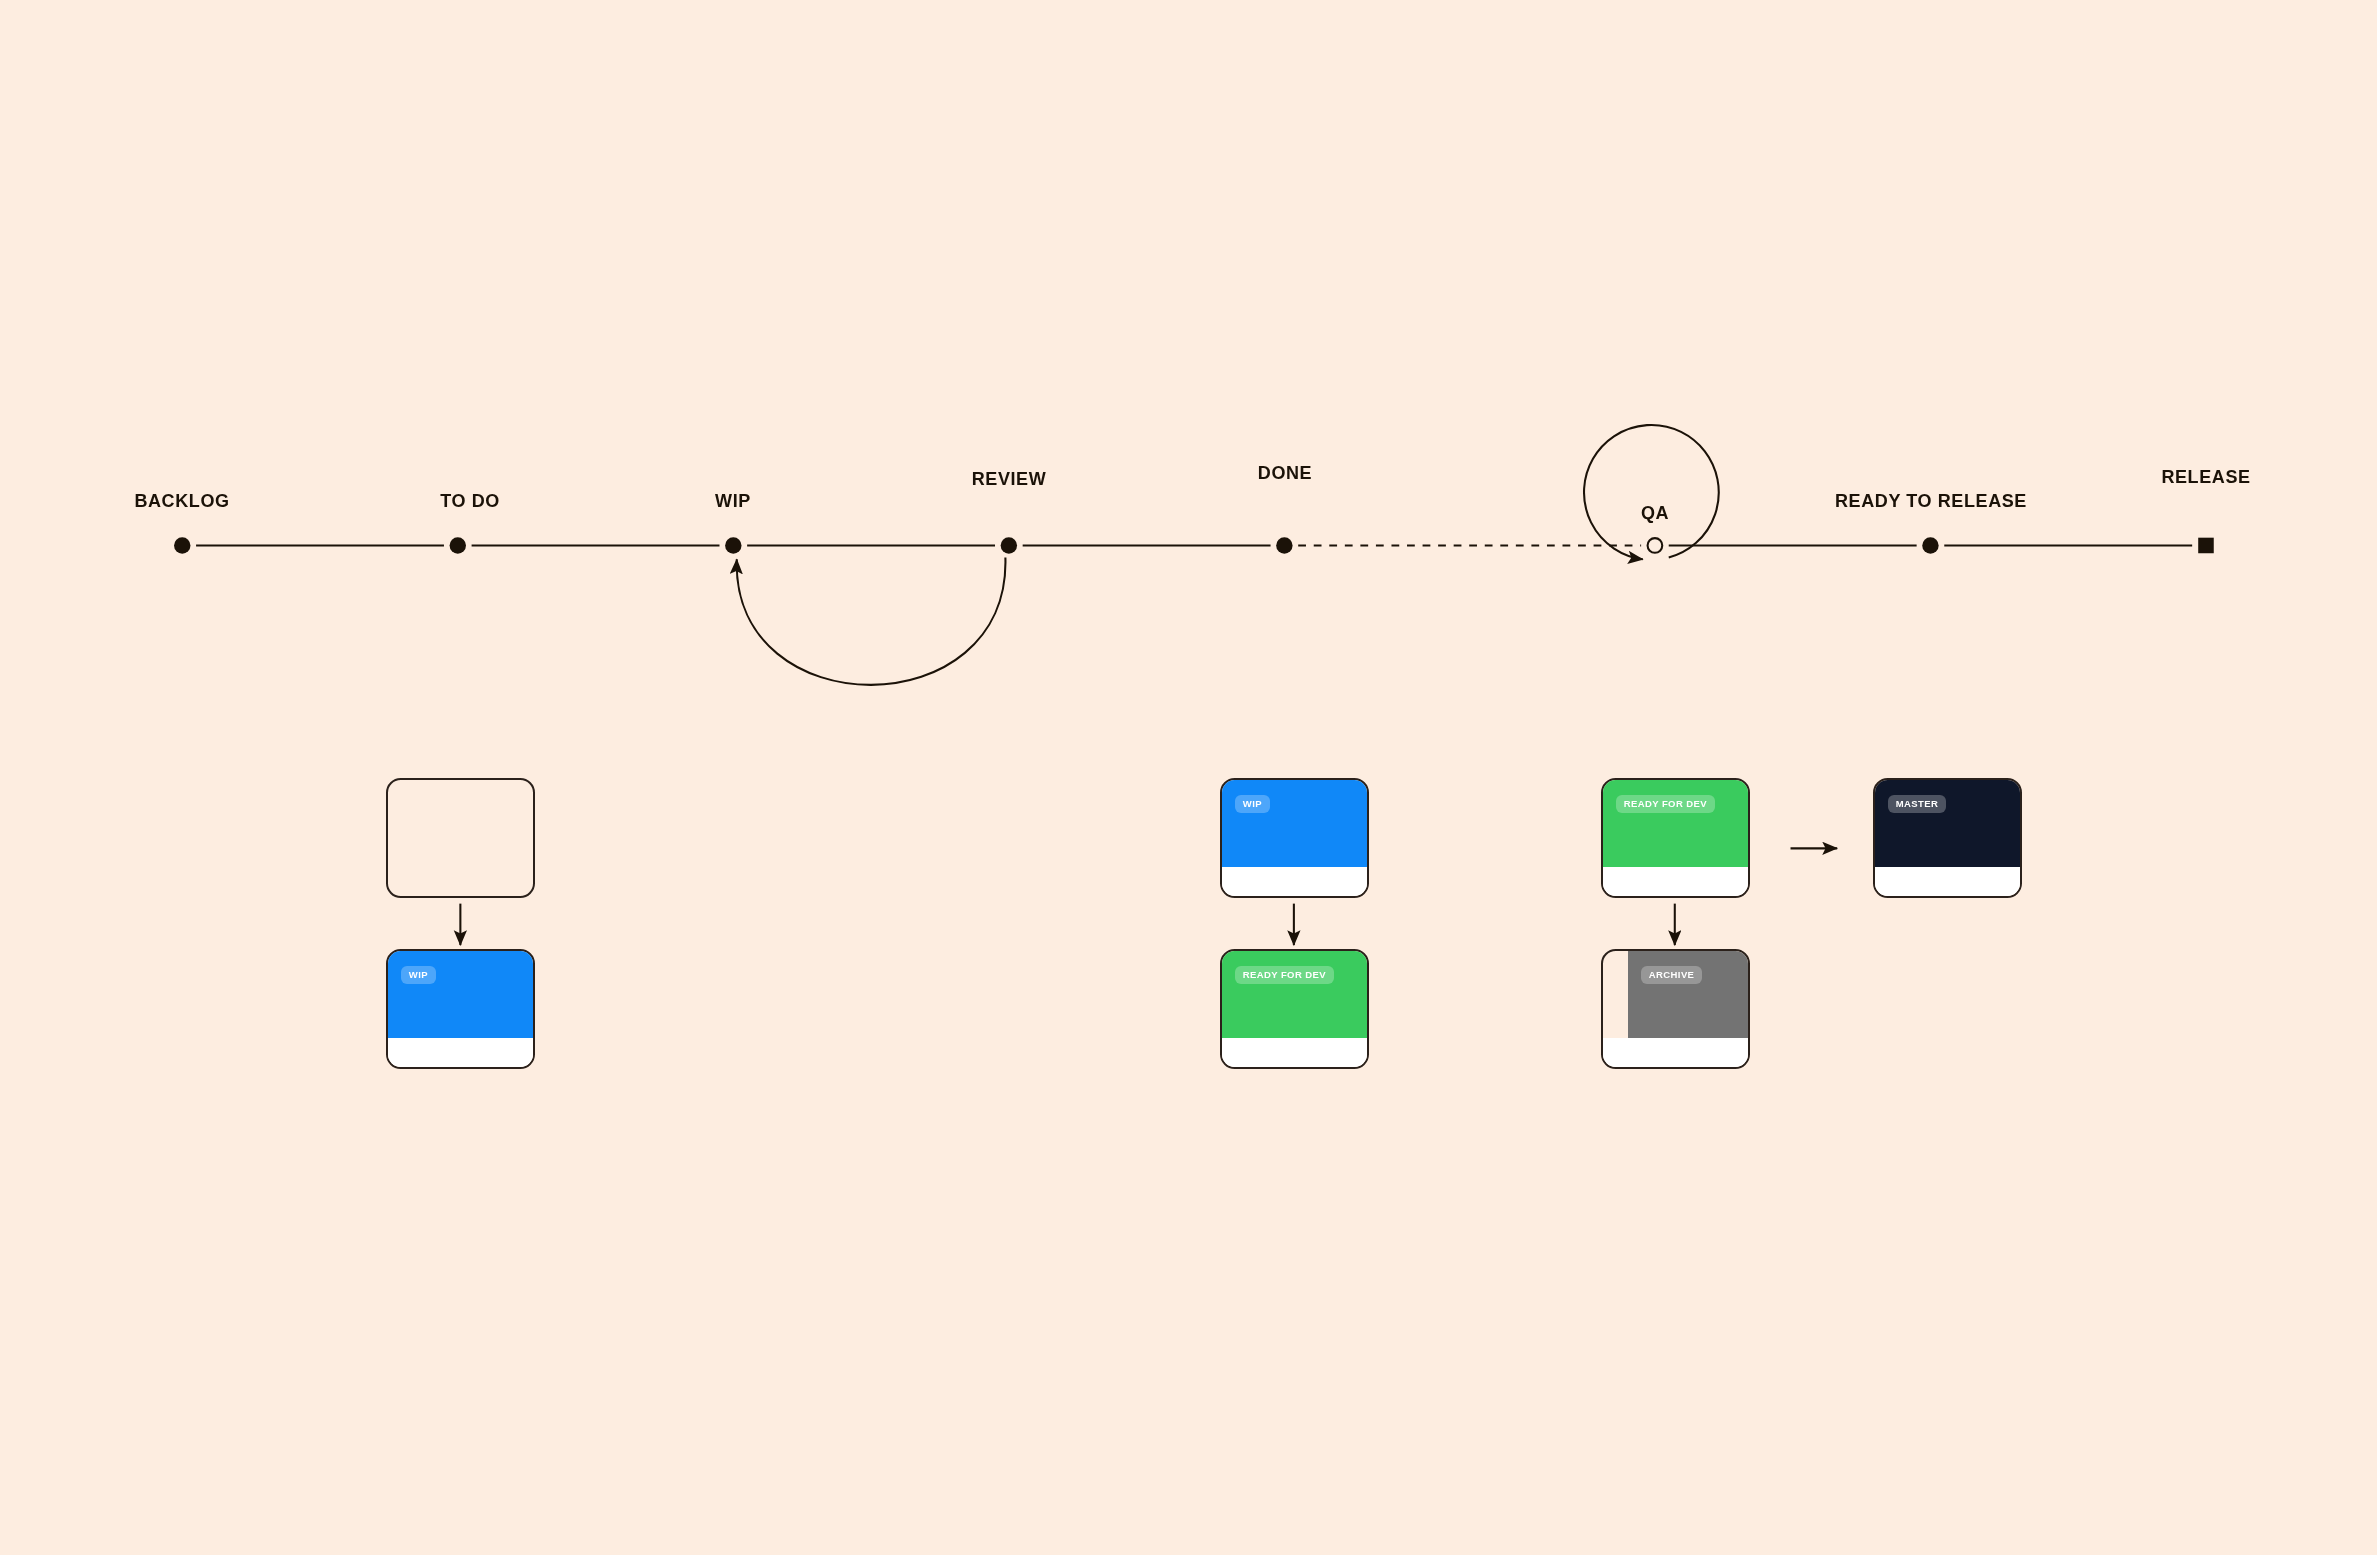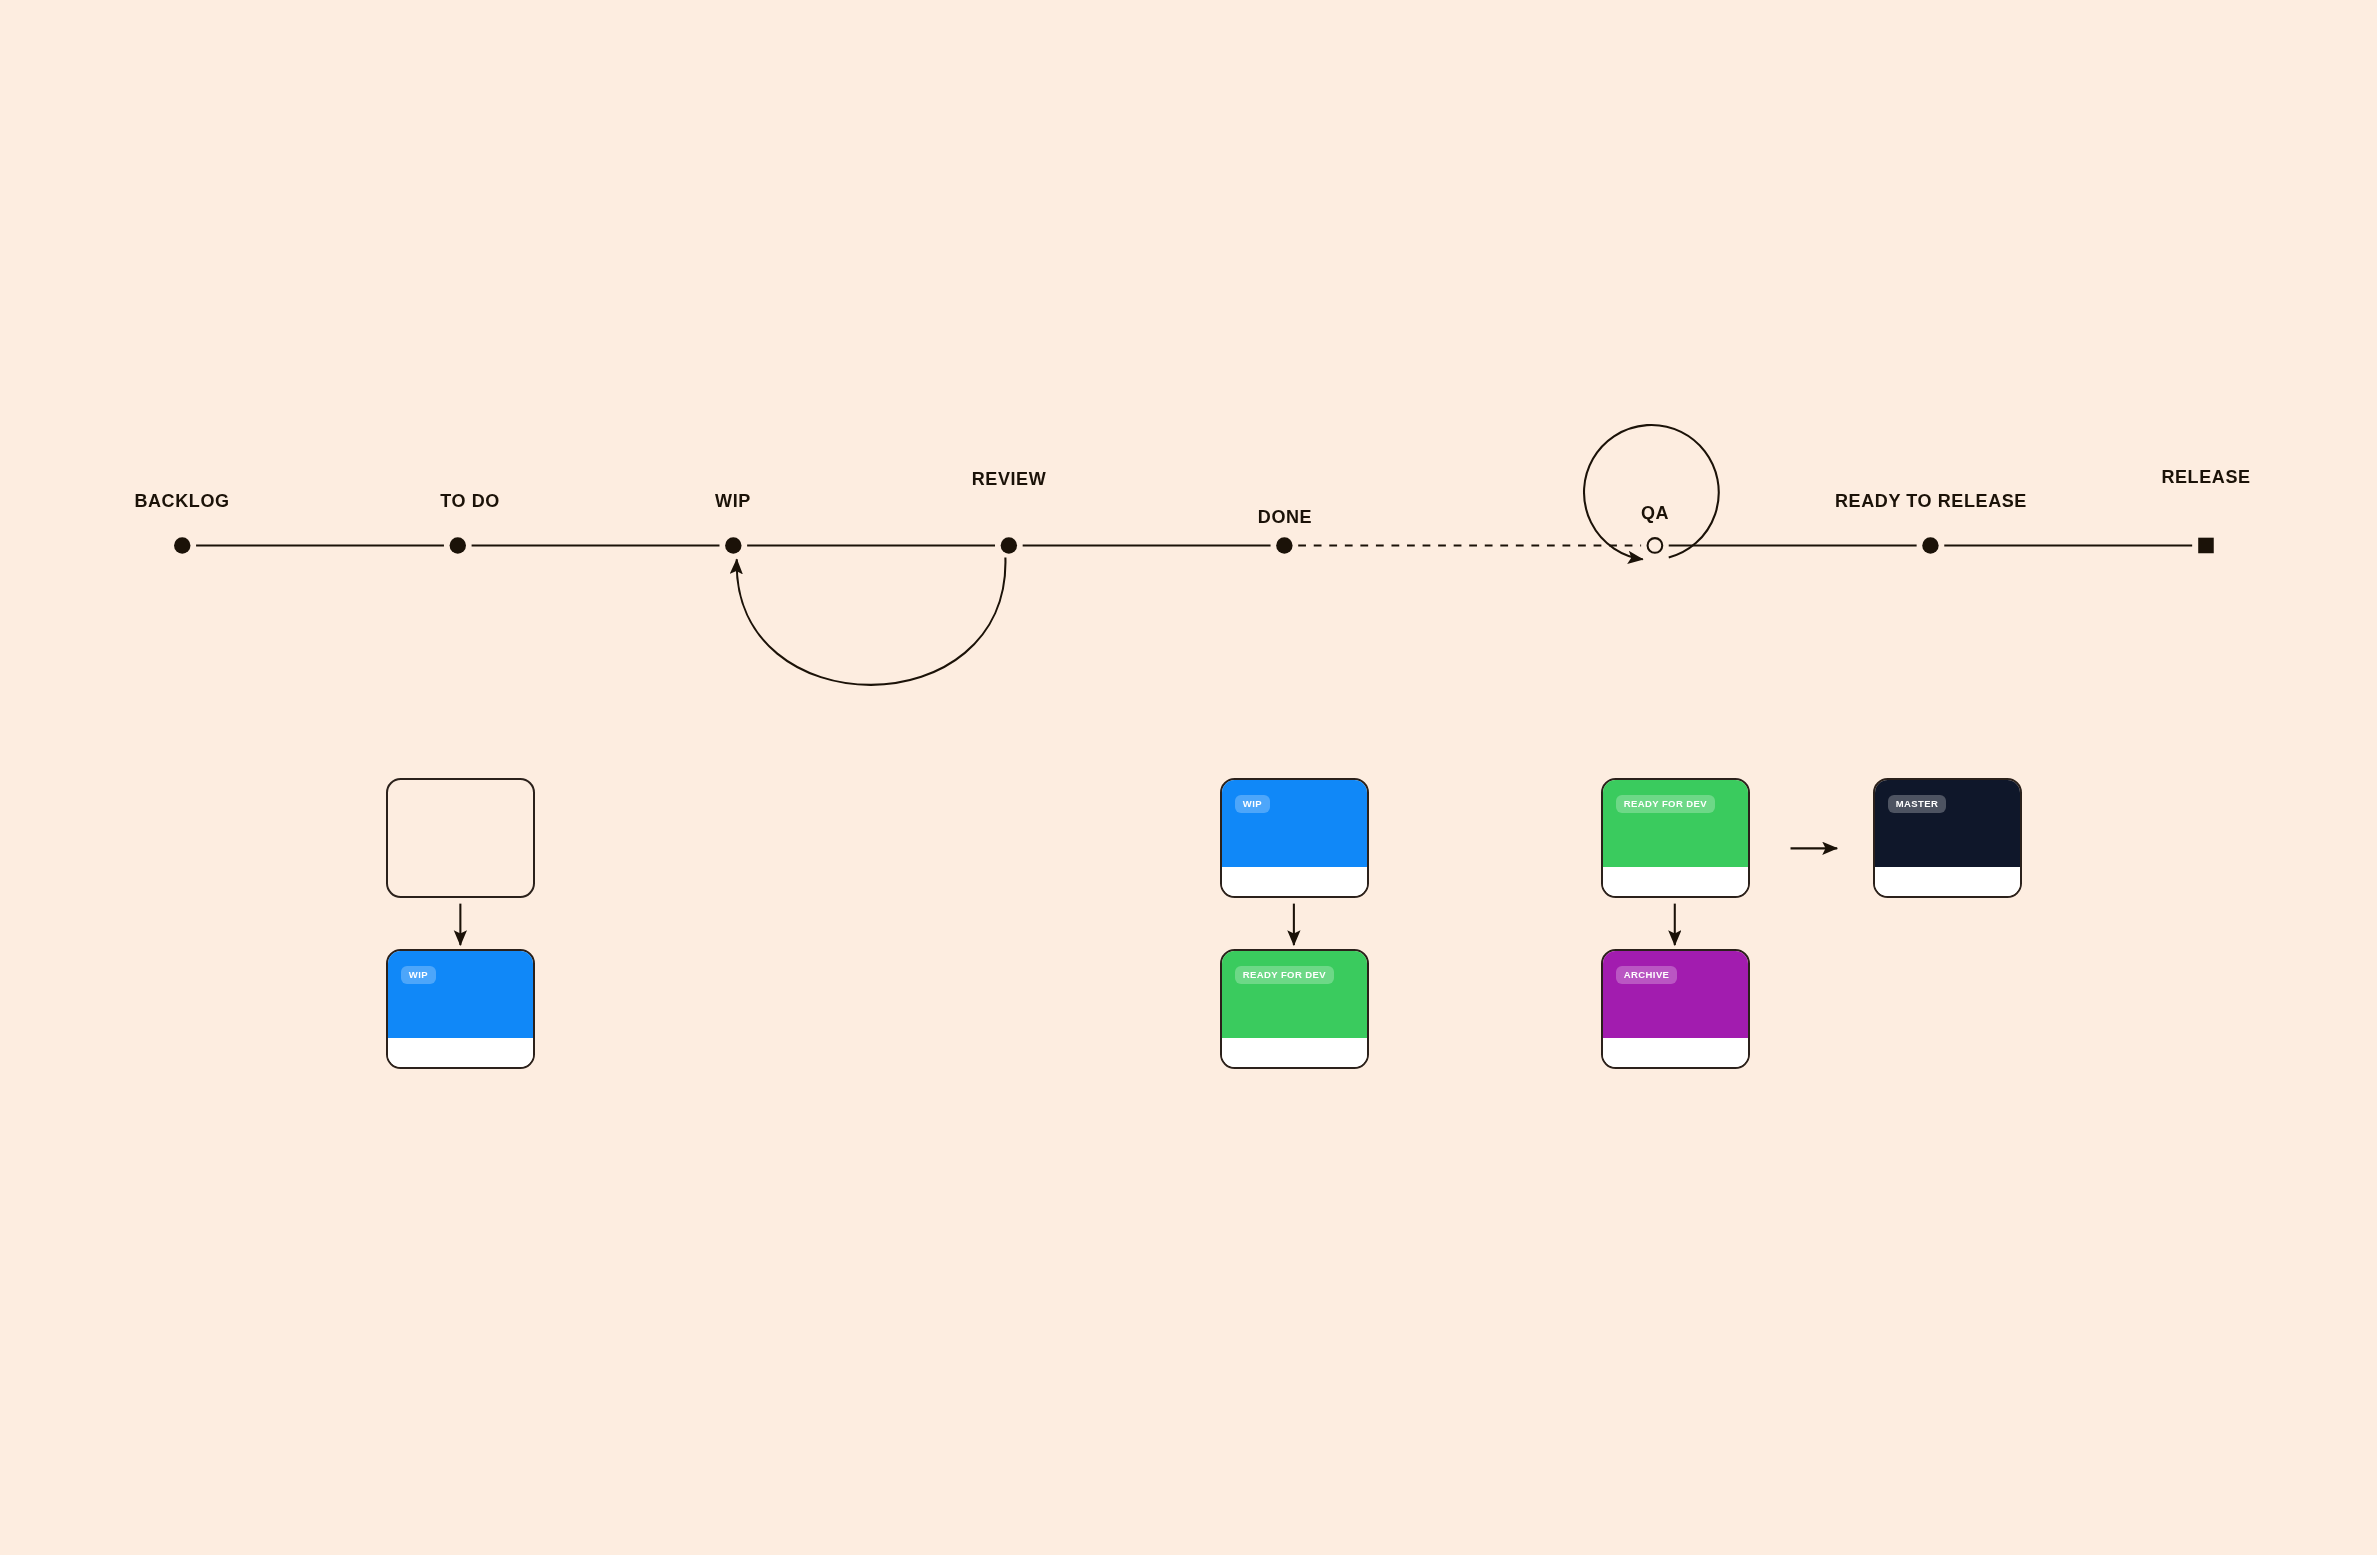--- a/index.html
+++ b/index.html
@@ -135,21 +135,21 @@
         <path d="M1164,645 C1170,841 847,841 853,647" fill="none" stroke="#1B1208" stroke-width="2.4" marker-end="url(#arrowhead)"></path>
         <path d="M1932,645 A78,78 0 1 0 1902,647" fill="none" stroke="#1B1208" stroke-width="2.4" marker-end="url(#arrowhead)"></path>
       </g>
   </svg>
 
   <div id="stage-labels">
       <div class="stage-label" style="left: 182px; top: 492px;">BACKLOG</div>
       <div class="stage-label" style="left: 470px; top: 492px;">TO DO</div>
       <div class="stage-label" style="left: 733px; top: 492px;">WIP</div>
       <div class="stage-label" style="left: 1009px; top: 470px;">REVIEW</div>
-      <div class="stage-label" style="left: 1285px; top: 508px;">DONE</div>
+      <div class="stage-label" style="left: 1285px; top: 464px;">DONE</div>
       <div class="stage-label" style="left: 1655px; top: 504px;">QA</div>
       <div class="stage-label" style="left: 1931px; top: 492px; text-align: center;">READY TO RELEASE</div>
       <div class="stage-label" style="left: 2206px; top: 468px;">RELEASE</div>
     </div>
 
   <div id="cards-layer">
       <div class="card empty" style="left: 386px; top: 778px;">
         <div class="card-top" style="background: transparent;"></div>
         <div class="card-bottom" style="background: transparent;"></div>
       </div>
@@ -171,21 +171,21 @@
         </div>
         <div class="card-bottom"></div>
       </div>
       <div class="card" style="left: 1601px; top: 778px;">
         <div class="card-top" style="background: rgb(58, 203, 94);">
           <span class="badge">READY FOR DEV</span>
         </div>
         <div class="card-bottom"></div>
       </div>
       <div class="card" style="left: 1601px; top: 949px;">
-        <div class="card-top" style="background: #a21caf;">
+        <div class="card-top" style="background: #737373; margin-left: 25px;">
           <span class="badge">ARCHIVE</span>
         </div>
         <div class="card-bottom"></div>
       </div>
       <div class="card" style="left: 1873px; top: 778px;">
         <div class="card-top" style="background: #0f172a;">
           <span class="badge">MASTER</span>
         </div>
         <div class="card-bottom"></div>
       </div>

